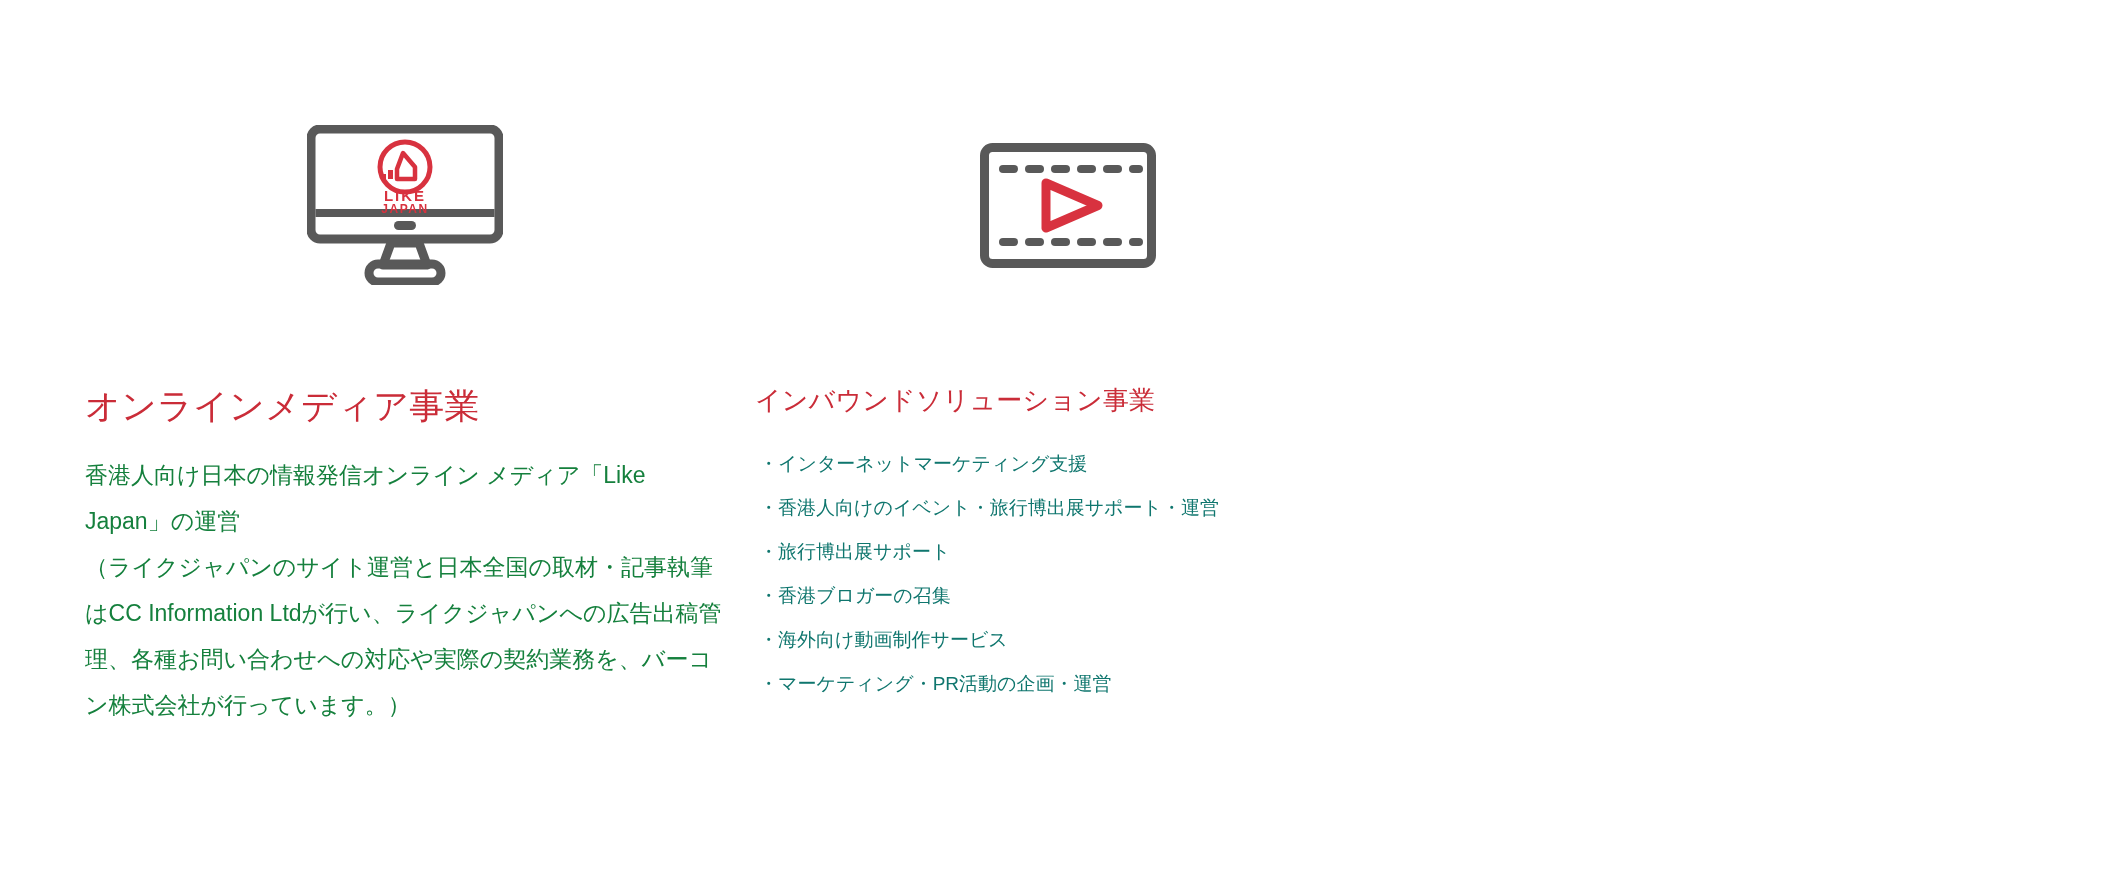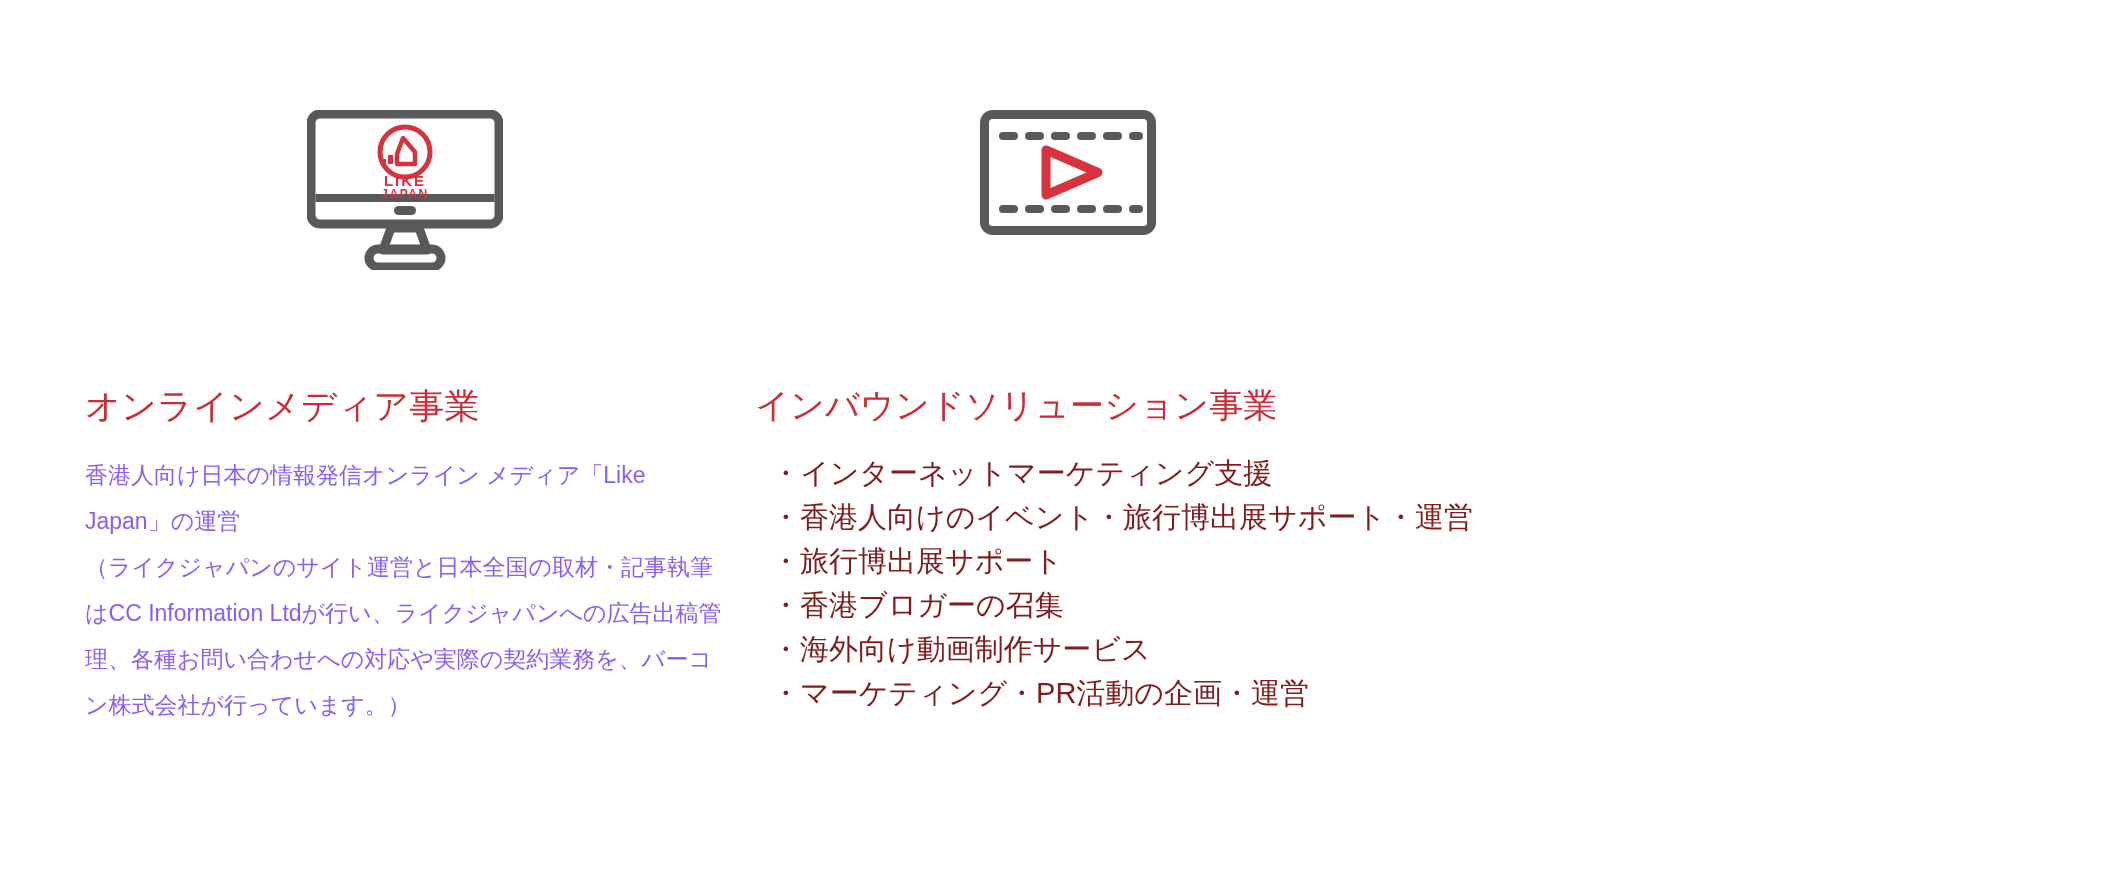--- a/index.html
+++ b/index.html
@@ -38,20 +38,21 @@
     position: relative;
   }
   .service-col.col-1 { width: 670px; }
   .service-col.col-2 { width: 675px; }
   .service-col.col-3 { width: 615px; }
 
   
   .icon-wrap {
     height: 300px;
     display: flex;
+    align-items: center;
     justify-content: flex-start;
     padding-top: 110px;
     box-sizing: border-box;
   }
   .col-1 .icon-wrap { padding-left: 222px; }
   .col-2 .icon-wrap { padding-left: 230px; }
   .col-3 .icon-wrap { padding-left: 225px; }
 
   .icon-svg { display: block; }
 
@@ -61,42 +62,42 @@
     font-size: 35px;
     line-height: 1.15;
     font-weight: 400;
     margin: 0;
     padding: 0;
     white-space: nowrap;
     letter-spacing: 0.2px;
   }
   .col-1 .service-title,
   .col-2 .service-title { margin-top: 86px; }
-  .col-3 .service-title { margin-top: 86px; font-size: 34px; }
+  .col-3 .service-title { margin-top: 86px; font-size: 26px; }
 
   
   .service-body {
-    color: #8b5cf6;
+    color: #15803d;
     font-size: 23px;
     line-height: 46px;
     margin: 0;
     padding: 0;
     font-weight: 400;
     white-space: pre-line;
   }
   .col-1 .service-body { margin-top: 26px; width: 640px; }
   .col-2 .service-body { margin-top: 26px; width: 625px; }
 
   .bullet-list {
     list-style: none;
-    margin: 16px;
+    margin: 4px;
     padding: 0;
     margin-top: 26px;
-    color: #7f1d1d;
-    font-size: 29px;
+    color: #0f766e;
+    font-size: 19px;
     line-height: 44px;
     font-weight: 400;
   }
   .bullet-list li {
     white-space: nowrap;
     margin: 0;
     padding: 0;
   }
 </style>
 </head>

